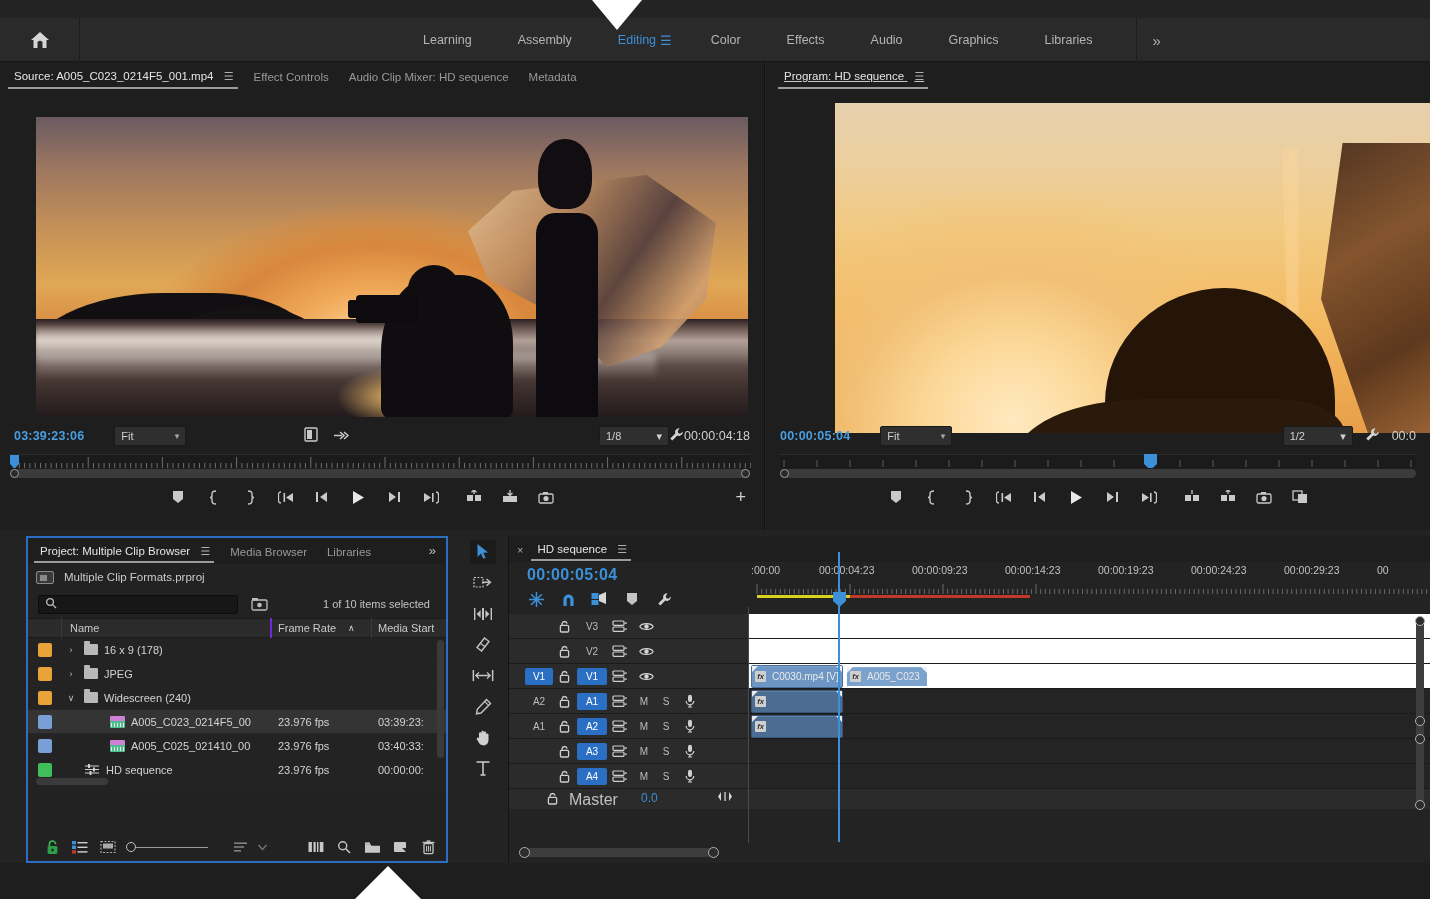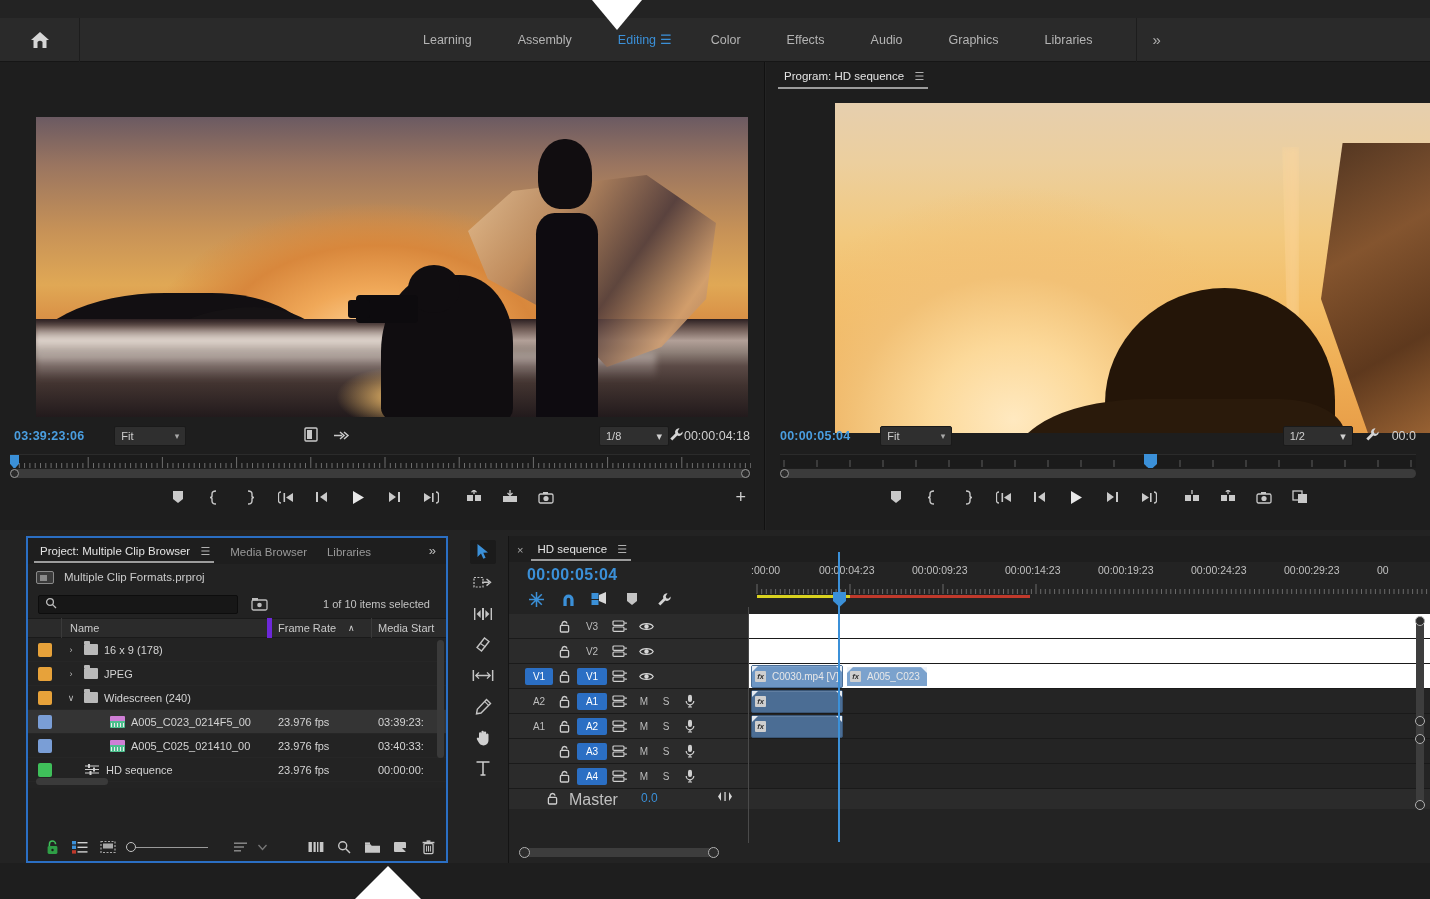--- a/index.html
+++ b/index.html
@@ -22,21 +22,21 @@
   .arrow-up-bottom {
     position:absolute; left:355px; top:866px; width:0;height:0;
     border-left:33px solid transparent; border-right:33px solid transparent;
     border-bottom:33px solid #ffffff; z-index:60;
   }
 
   
   .topbar {
     position:absolute; left:0; top:18px; width:1430px; height:44px;
     background:#2a2a2a; border-bottom:1px solid #161616;
-    display:flex; align-items:center;
+    display:flex; 
   }
   .home-cell {
     width:80px; height:44px; display:flex; align-items:center; justify-content:center;
     border-right:1px solid #1d1d1d;
   }
   .home-icon { width:22px; height:20px; position:relative; }
   .home-icon svg { display:block; }
   .ws-tabs { display:flex; align-items:center; height:44px; margin-left:320px; }
   .ws-tab {
     font-size:12.5px; color:#b4b4b4; padding:0 23px; height:44px;
@@ -213,21 +213,21 @@
   }
   .search-box .mag { color:#b9b9b9; font-size:11px; }
   .snap-btn { width:22px;height:18px; display:flex;align-items:center;justify-content:center;}
   .sel-count { margin-left:auto; font-size:11px; color:#c3c3c3; padding-right:6px;}
 
   .list-head {
     height:20px; background:#2b2b2b; border-top:1px solid #1a1a1a; border-bottom:1px solid #1a1a1a;
     display:flex; align-items:center; font-size:11px; color:#c9c9c9;
   }
   .lh-sw { width:34px; border-right:1px solid #3a3a3a; height:20px;}
-  .lh-name { width:210px; padding-left:8px; border-right:5px solid #6d28d9; height:20px; display:flex;align-items:center;}
+  .lh-name { width:210px; padding-left:8px; border-right:2px solid #6d28d9; height:20px; display:flex;align-items:center;}
   .lh-fr { width:100px; padding-left:6px; border-right:1px solid #3a3a3a; height:20px; display:flex;align-items:center;gap:12px;}
   .lh-ms { flex:1; padding-left:6px; height:20px; display:flex;align-items:center;}
   .caret-up { font-size:9px; color:#cfcfcf; }
 
   .list-body { position:relative; height:150px; background:#232323; overflow:hidden;}
   .row { height:24px; display:flex; align-items:center; font-size:11px; color:#d3d3d3; border-bottom:1px solid #262626;}
   .row.sel { background:#343434; }
   .row-sw { width:34px; display:flex; align-items:center; justify-content:center;}
   .sw { width:14px; height:14px; border-radius:2px; }
   .row-name { width:210px; display:flex; align-items:center; gap:6px; padding-left:2px; }
@@ -393,20 +393,29 @@
       <div class="ws-tab">Effects</div>
       <div class="ws-tab">Audio</div>
       <div class="ws-tab">Graphics</div>
       <div class="ws-tab">Libraries</div>
       <div class="ws-sep"></div>
       <div class="chev-more">»</div>
     </div>
   </div>
 
   <div class="source-panel">
+    <div class="panel-tabs src-tabrow">
+      <div class="ptab active">
+        <span>Source: A005_C023_0214F5_001.mp4</span>
+        <span class="hamb">☰</span>
+      </div>
+      <div class="ptab">Effect Controls</div>
+      <div class="ptab">Audio Clip Mixer: HD sequence</div>
+      <div class="ptab">Metadata</div>
+    </div>
 
     <div class="src-video">
       <div class="src-sky"></div>
       <div class="src-rocks-l"></div>
       <div class="src-rocks-l2"></div>
       <div class="src-sea"></div>
       <div class="src-foam"></div>
       <div class="src-foam2"></div>
       <div class="src-sunglow"></div>
       <div class="src-scarf"></div>
@@ -674,21 +683,21 @@
                 <rect x="5" y="1" width="5" height="2" fill="#c9c9c9"></rect>
               </svg>
             </span>
         </div>
         <span style="position:absolute;right:18px;font-size:18px;color:#cfcfcf;">+</span>
       </div>
     </div>
   </div>
 
   <div class="program-panel">
-    <div class="panel-tabs" style="padding-top:6px;padding-left:12px;">
+    <div class="panel-tabs" style="padding-top:6px;padding-left:12px;text-decoration:underline;">
       <div class="ptab active">
         <span>Program: HD sequence</span>
         <span class="hamb">☰</span>
       </div>
     </div>
 
     <div class="prog-video">
       <div class="prog-sky"></div>
       <div class="prog-cloth"></div>
       <div class="prog-cloth-edge"></div>

